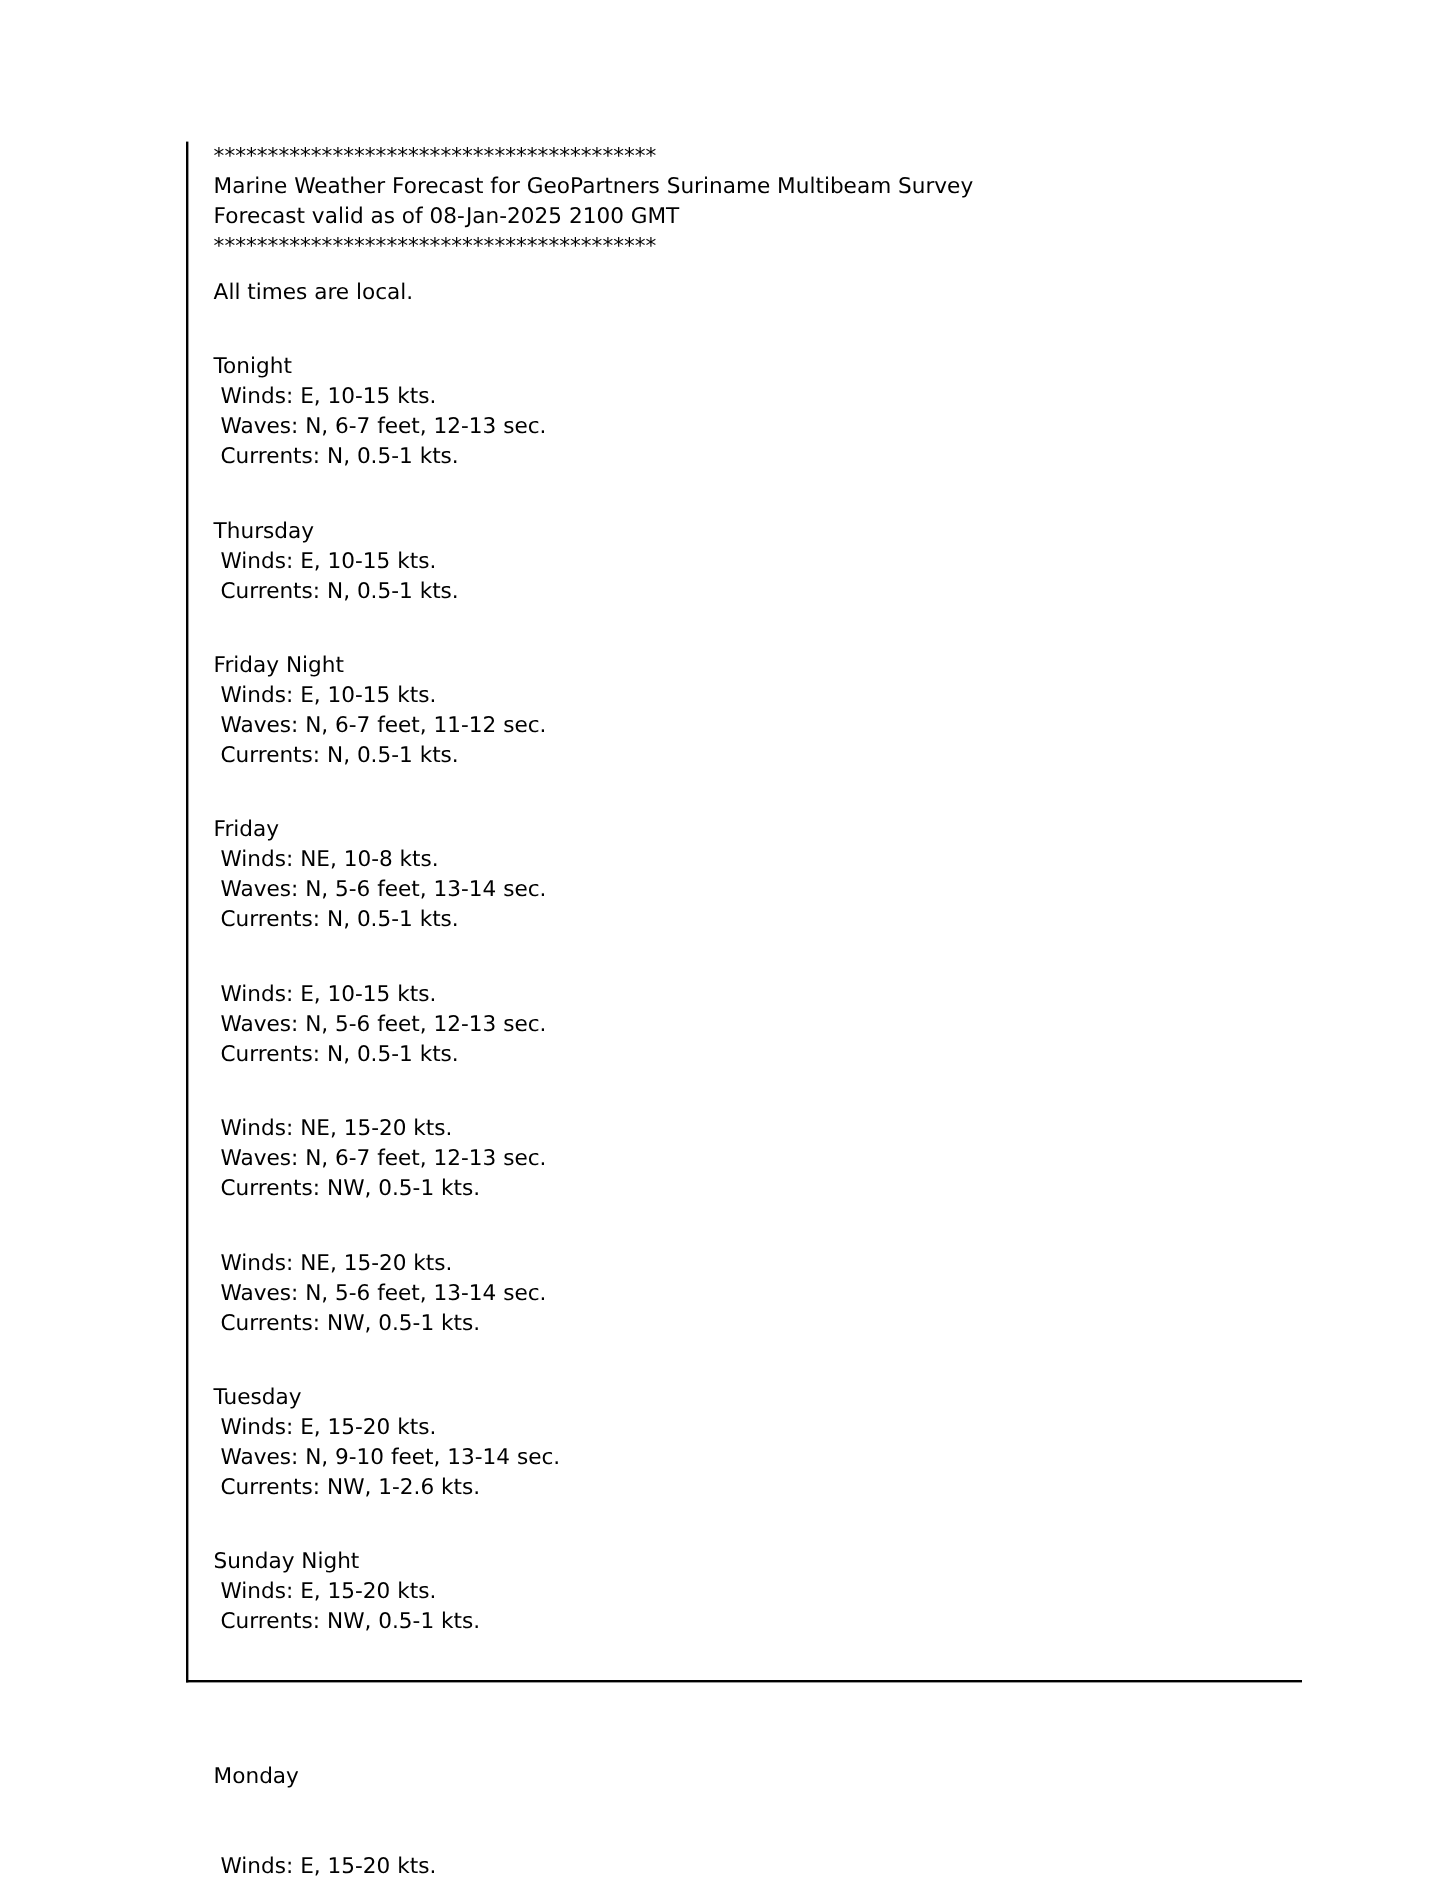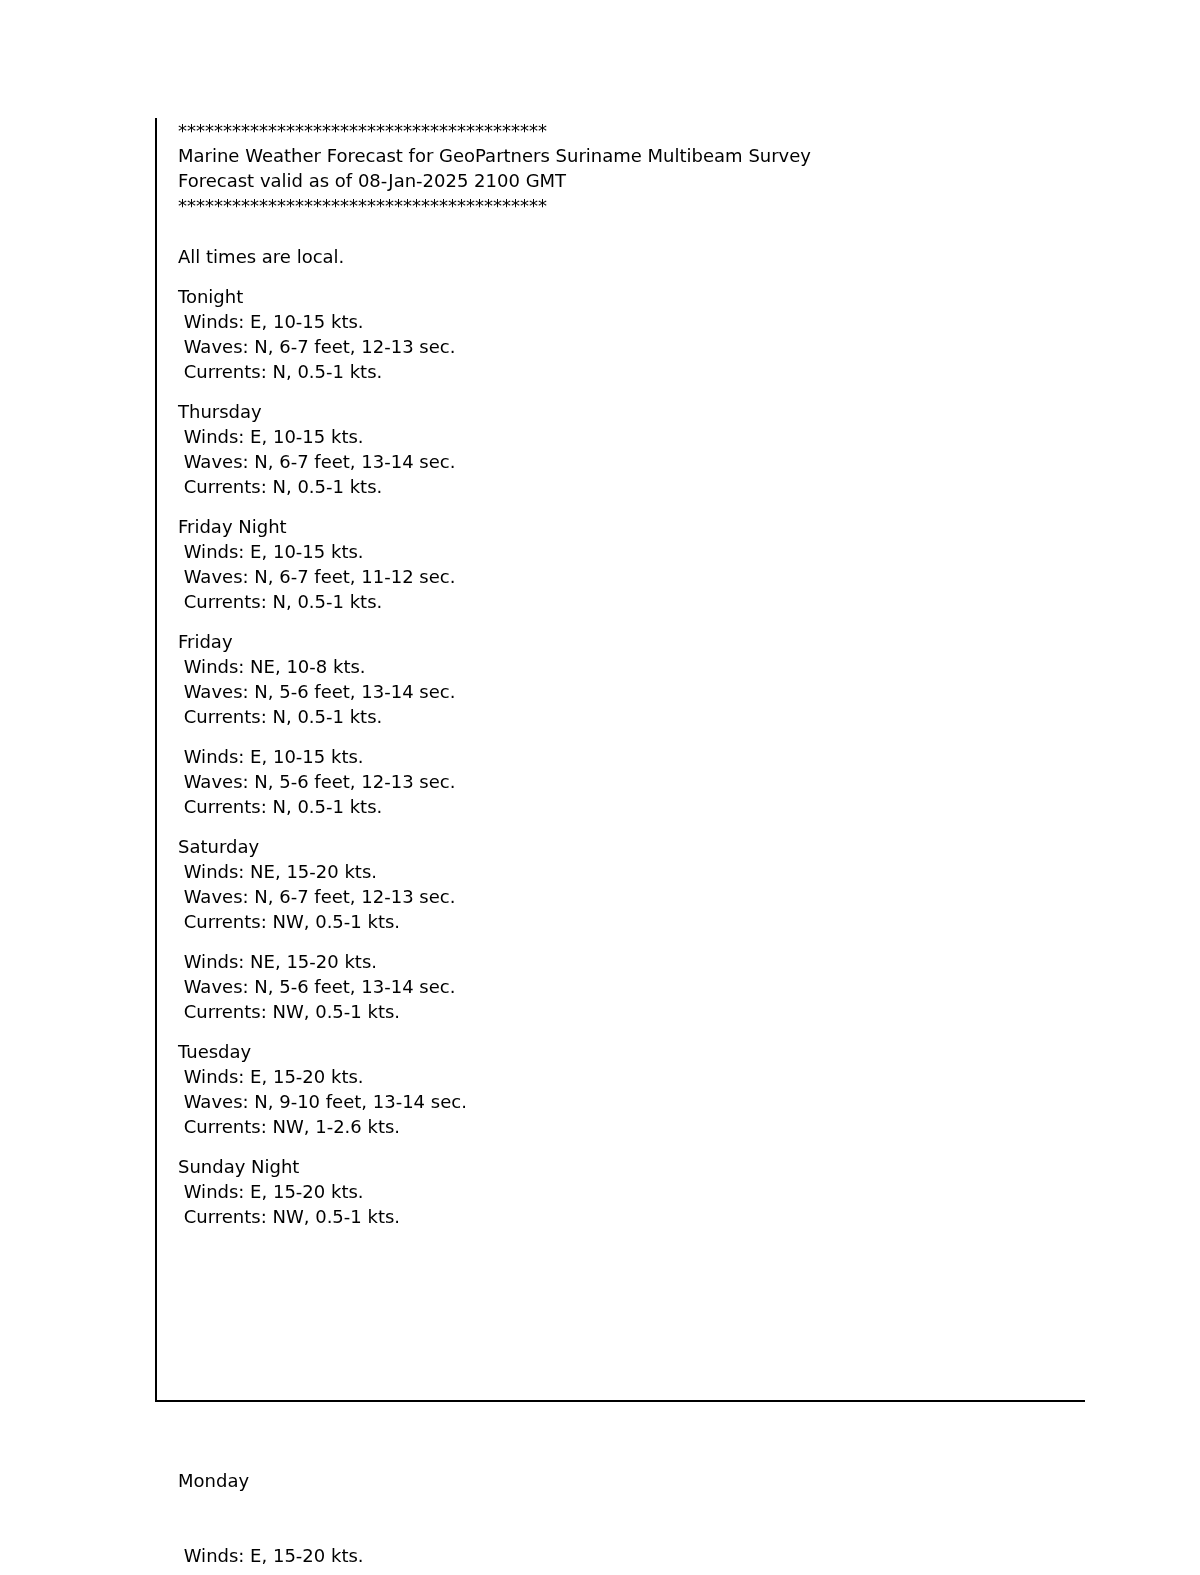--- a/index.html
+++ b/index.html
@@ -29,22 +29,22 @@
     width: 930px;
     height: 1284px;
     border-left: 2px solid #000000;
     border-bottom: 2px solid #000000;
     padding-left: 21px;
   }
   .line {
     white-space: pre;
     height: 25px;
   }
-  .note { margin-top: 26px; }
-  .period { margin-top: 15px; }
+  .note { margin-top: 13px; }
+  .period { margin-top: 37px; }
   .below {
     position: absolute;
     left: 178px;
     top: 1418px;
     white-space: pre;
   }
   .below .period:first-child { margin-top: 0; }
 </style>
 </head>
 <body>
@@ -60,42 +60,40 @@
     <div id="frame-body">
         <div class="period">
     <div class="line">Tonight</div>
     <div class="line"> Winds: E, 10-15 kts.</div>
     <div class="line"> Waves: N, 6-7 feet, 12-13 sec.</div>
     <div class="line"> Currents: N, 0.5-1 kts.</div>
   </div>
         <div class="period">
     <div class="line">Thursday</div>
     <div class="line"> Winds: E, 10-15 kts.</div>
-    <div class="line"> Waves: N, 6-7 feet, 13-14 sec.</div>
     <div class="line"> Currents: N, 0.5-1 kts.</div>
   </div>
         <div class="period">
     <div class="line">Friday Night</div>
     <div class="line"> Winds: E, 10-15 kts.</div>
     <div class="line"> Waves: N, 6-7 feet, 11-12 sec.</div>
     <div class="line"> Currents: N, 0.5-1 kts.</div>
   </div>
         <div class="period">
     <div class="line">Friday</div>
     <div class="line"> Winds: NE, 10-8 kts.</div>
     <div class="line"> Waves: N, 5-6 feet, 13-14 sec.</div>
     <div class="line"> Currents: N, 0.5-1 kts.</div>
   </div>
         <div class="period">
     <div class="line"> Winds: E, 10-15 kts.</div>
     <div class="line"> Waves: N, 5-6 feet, 12-13 sec.</div>
     <div class="line"> Currents: N, 0.5-1 kts.</div>
   </div>
         <div class="period">
-    <div class="line">Saturday</div>
     <div class="line"> Winds: NE, 15-20 kts.</div>
     <div class="line"> Waves: N, 6-7 feet, 12-13 sec.</div>
     <div class="line"> Currents: NW, 0.5-1 kts.</div>
   </div>
         <div class="period">
     <div class="line"> Winds: NE, 15-20 kts.</div>
     <div class="line"> Waves: N, 5-6 feet, 13-14 sec.</div>
     <div class="line"> Currents: NW, 0.5-1 kts.</div>
   </div>
         <div class="period">

